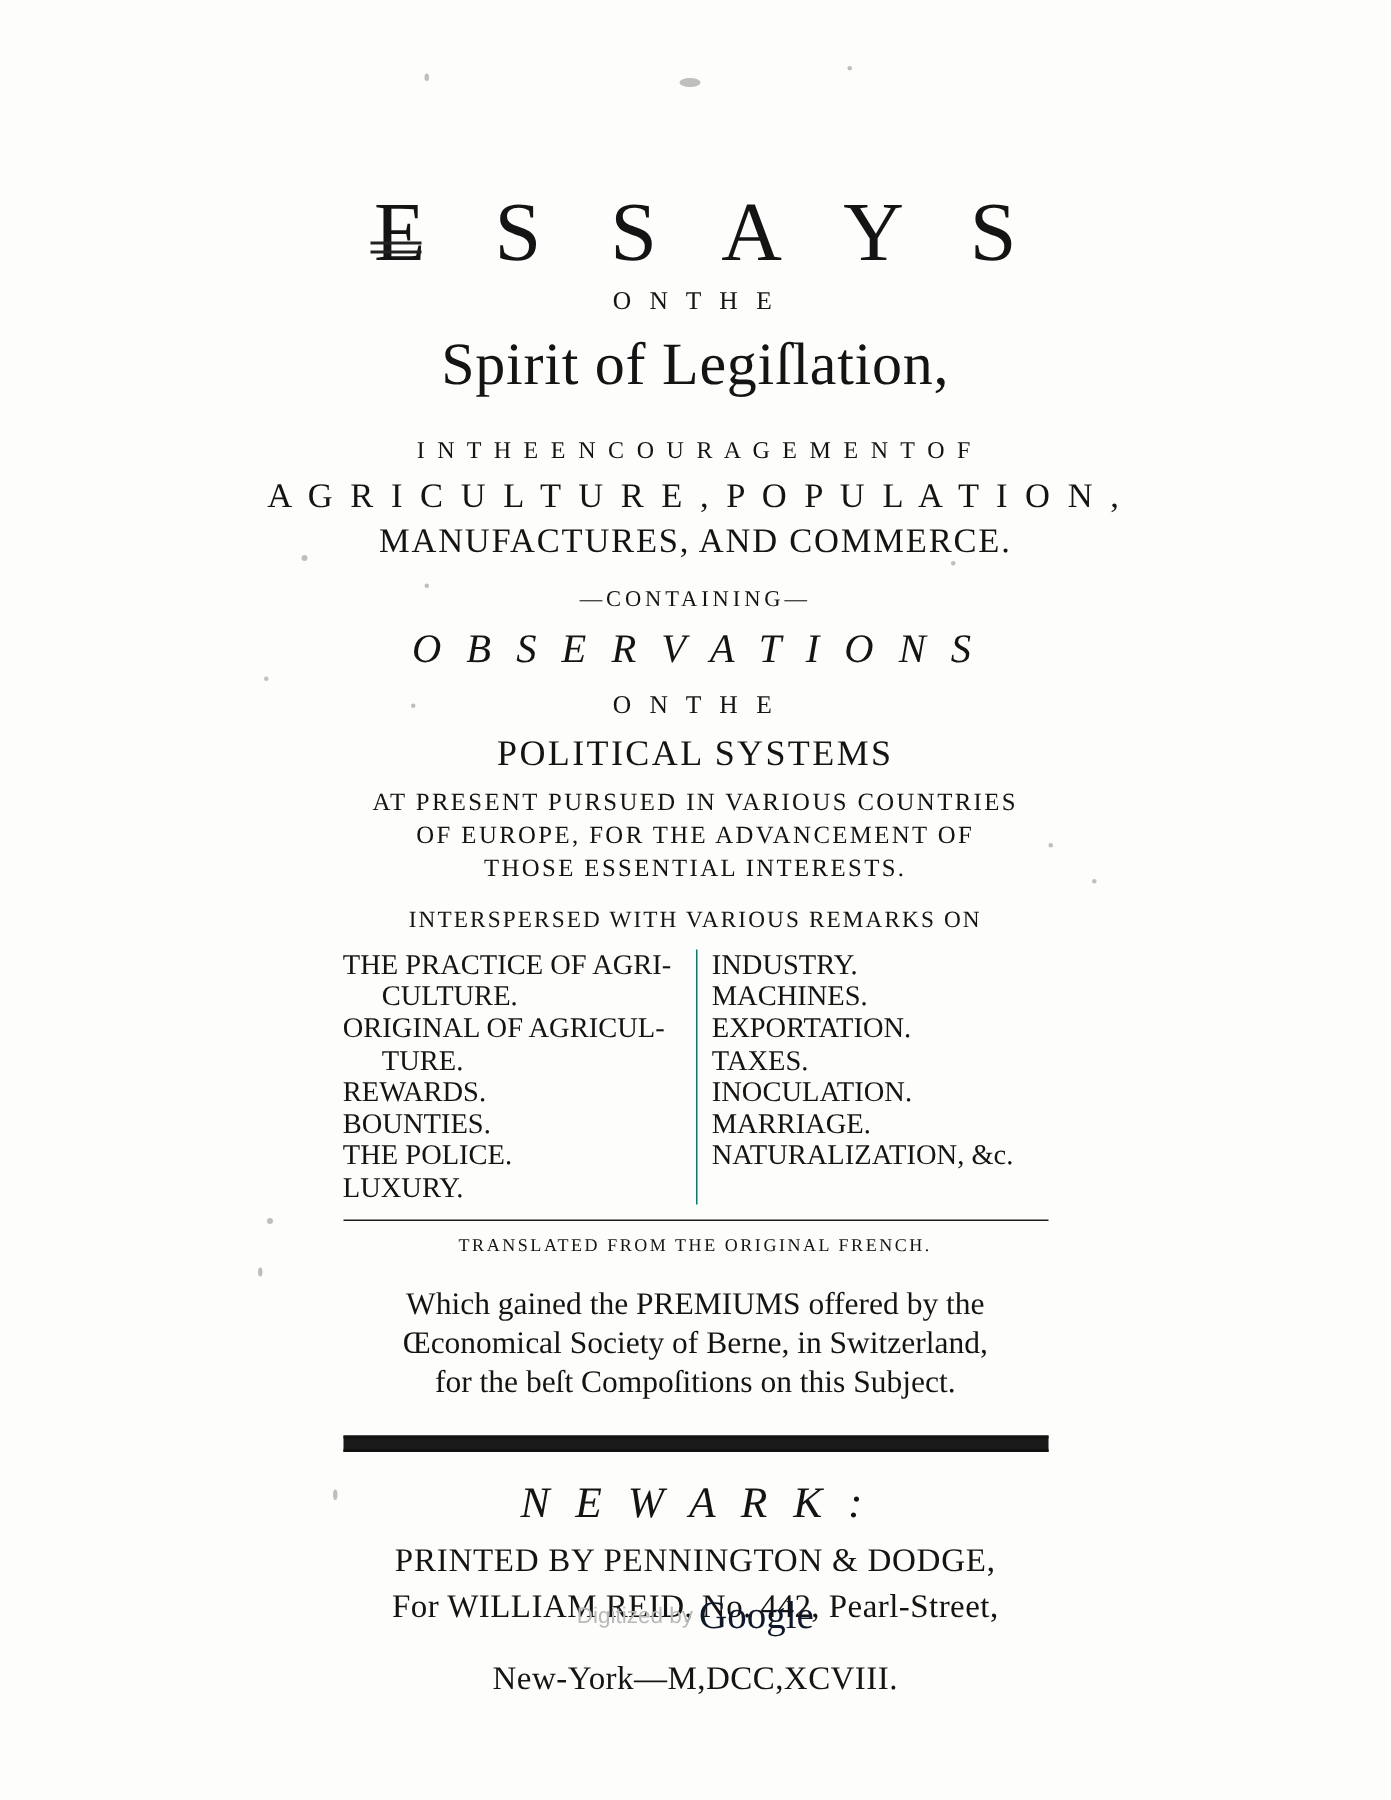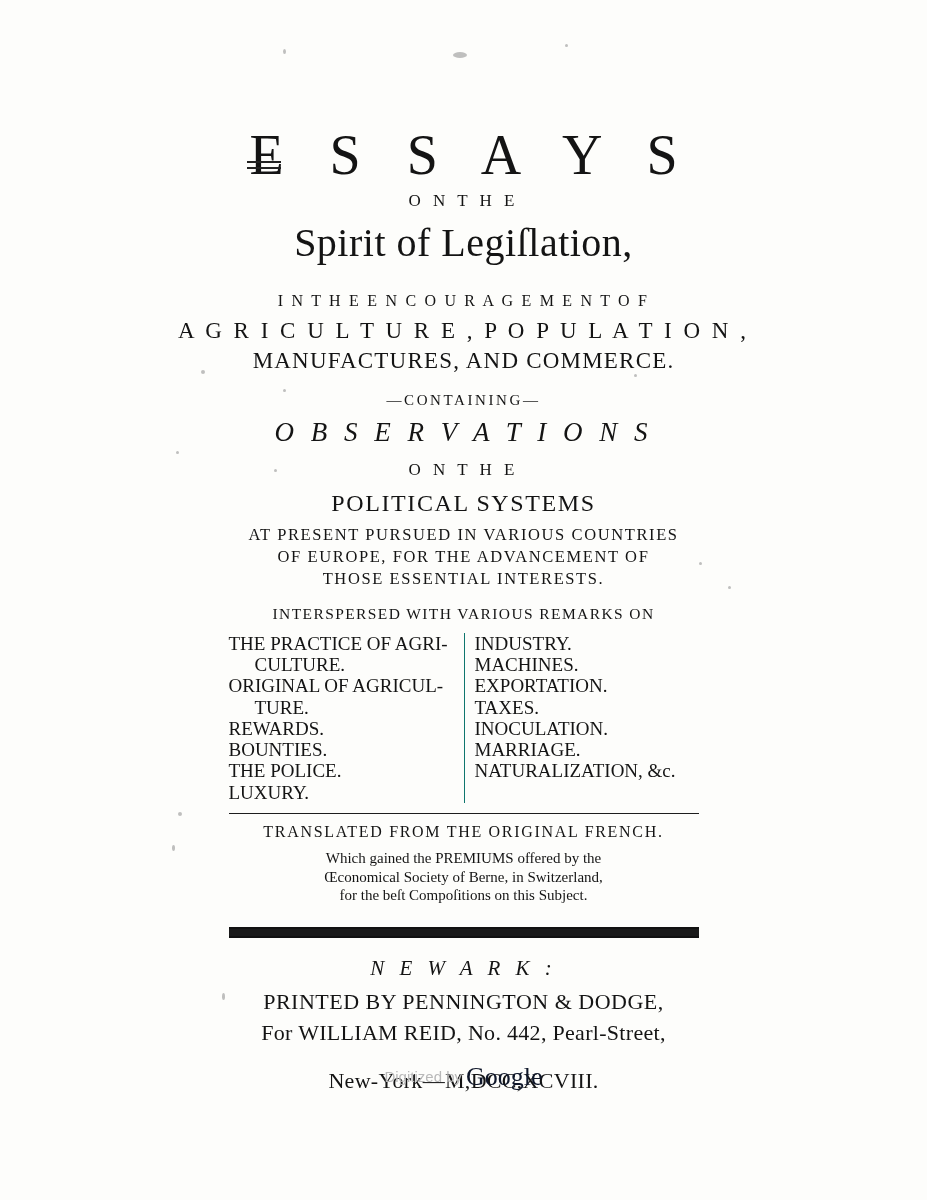--- a/index.html
+++ b/index.html
@@ -150,43 +150,43 @@
     white-space: nowrap;
   }
 
   .rule-thin {
     width: 470px;
     height: 1px;
     background: #1d1d1d;
     margin: 10px auto 0 auto;
   }
   .line-translated {
-    font-size: 16px;
+    font-size: 12px;
     letter-spacing: 1.7px;
     margin-top: 9px;
     font-family: Liberation Serif, serif;
   }
   .para {
     width: 470px;
-    margin: 8px auto 0 auto;
-    font-size: 15px;
+    margin: 18px auto 0 auto;
+    font-size: 21px;
     line-height: 1.25;
     text-align: center;
   }
   .rule-thick {
     width: 470px;
     height: 7px;
     background: #1a1a1a;
     margin: 22px auto 0 auto;
     border-top: 2px solid #111;
     border-bottom: 2px solid #111;
     box-sizing: content-box;
   }
   .imprint-city {
-    font-size: 21px;
+    font-size: 29px;
     font-style: italic;
     letter-spacing: 5px;
     margin-top: 18px;
   }
   .imprint-1 {
     font-size: 22px;
     letter-spacing: 0.5px;
     margin-top: 8px;
   }
   .imprint-2 {

